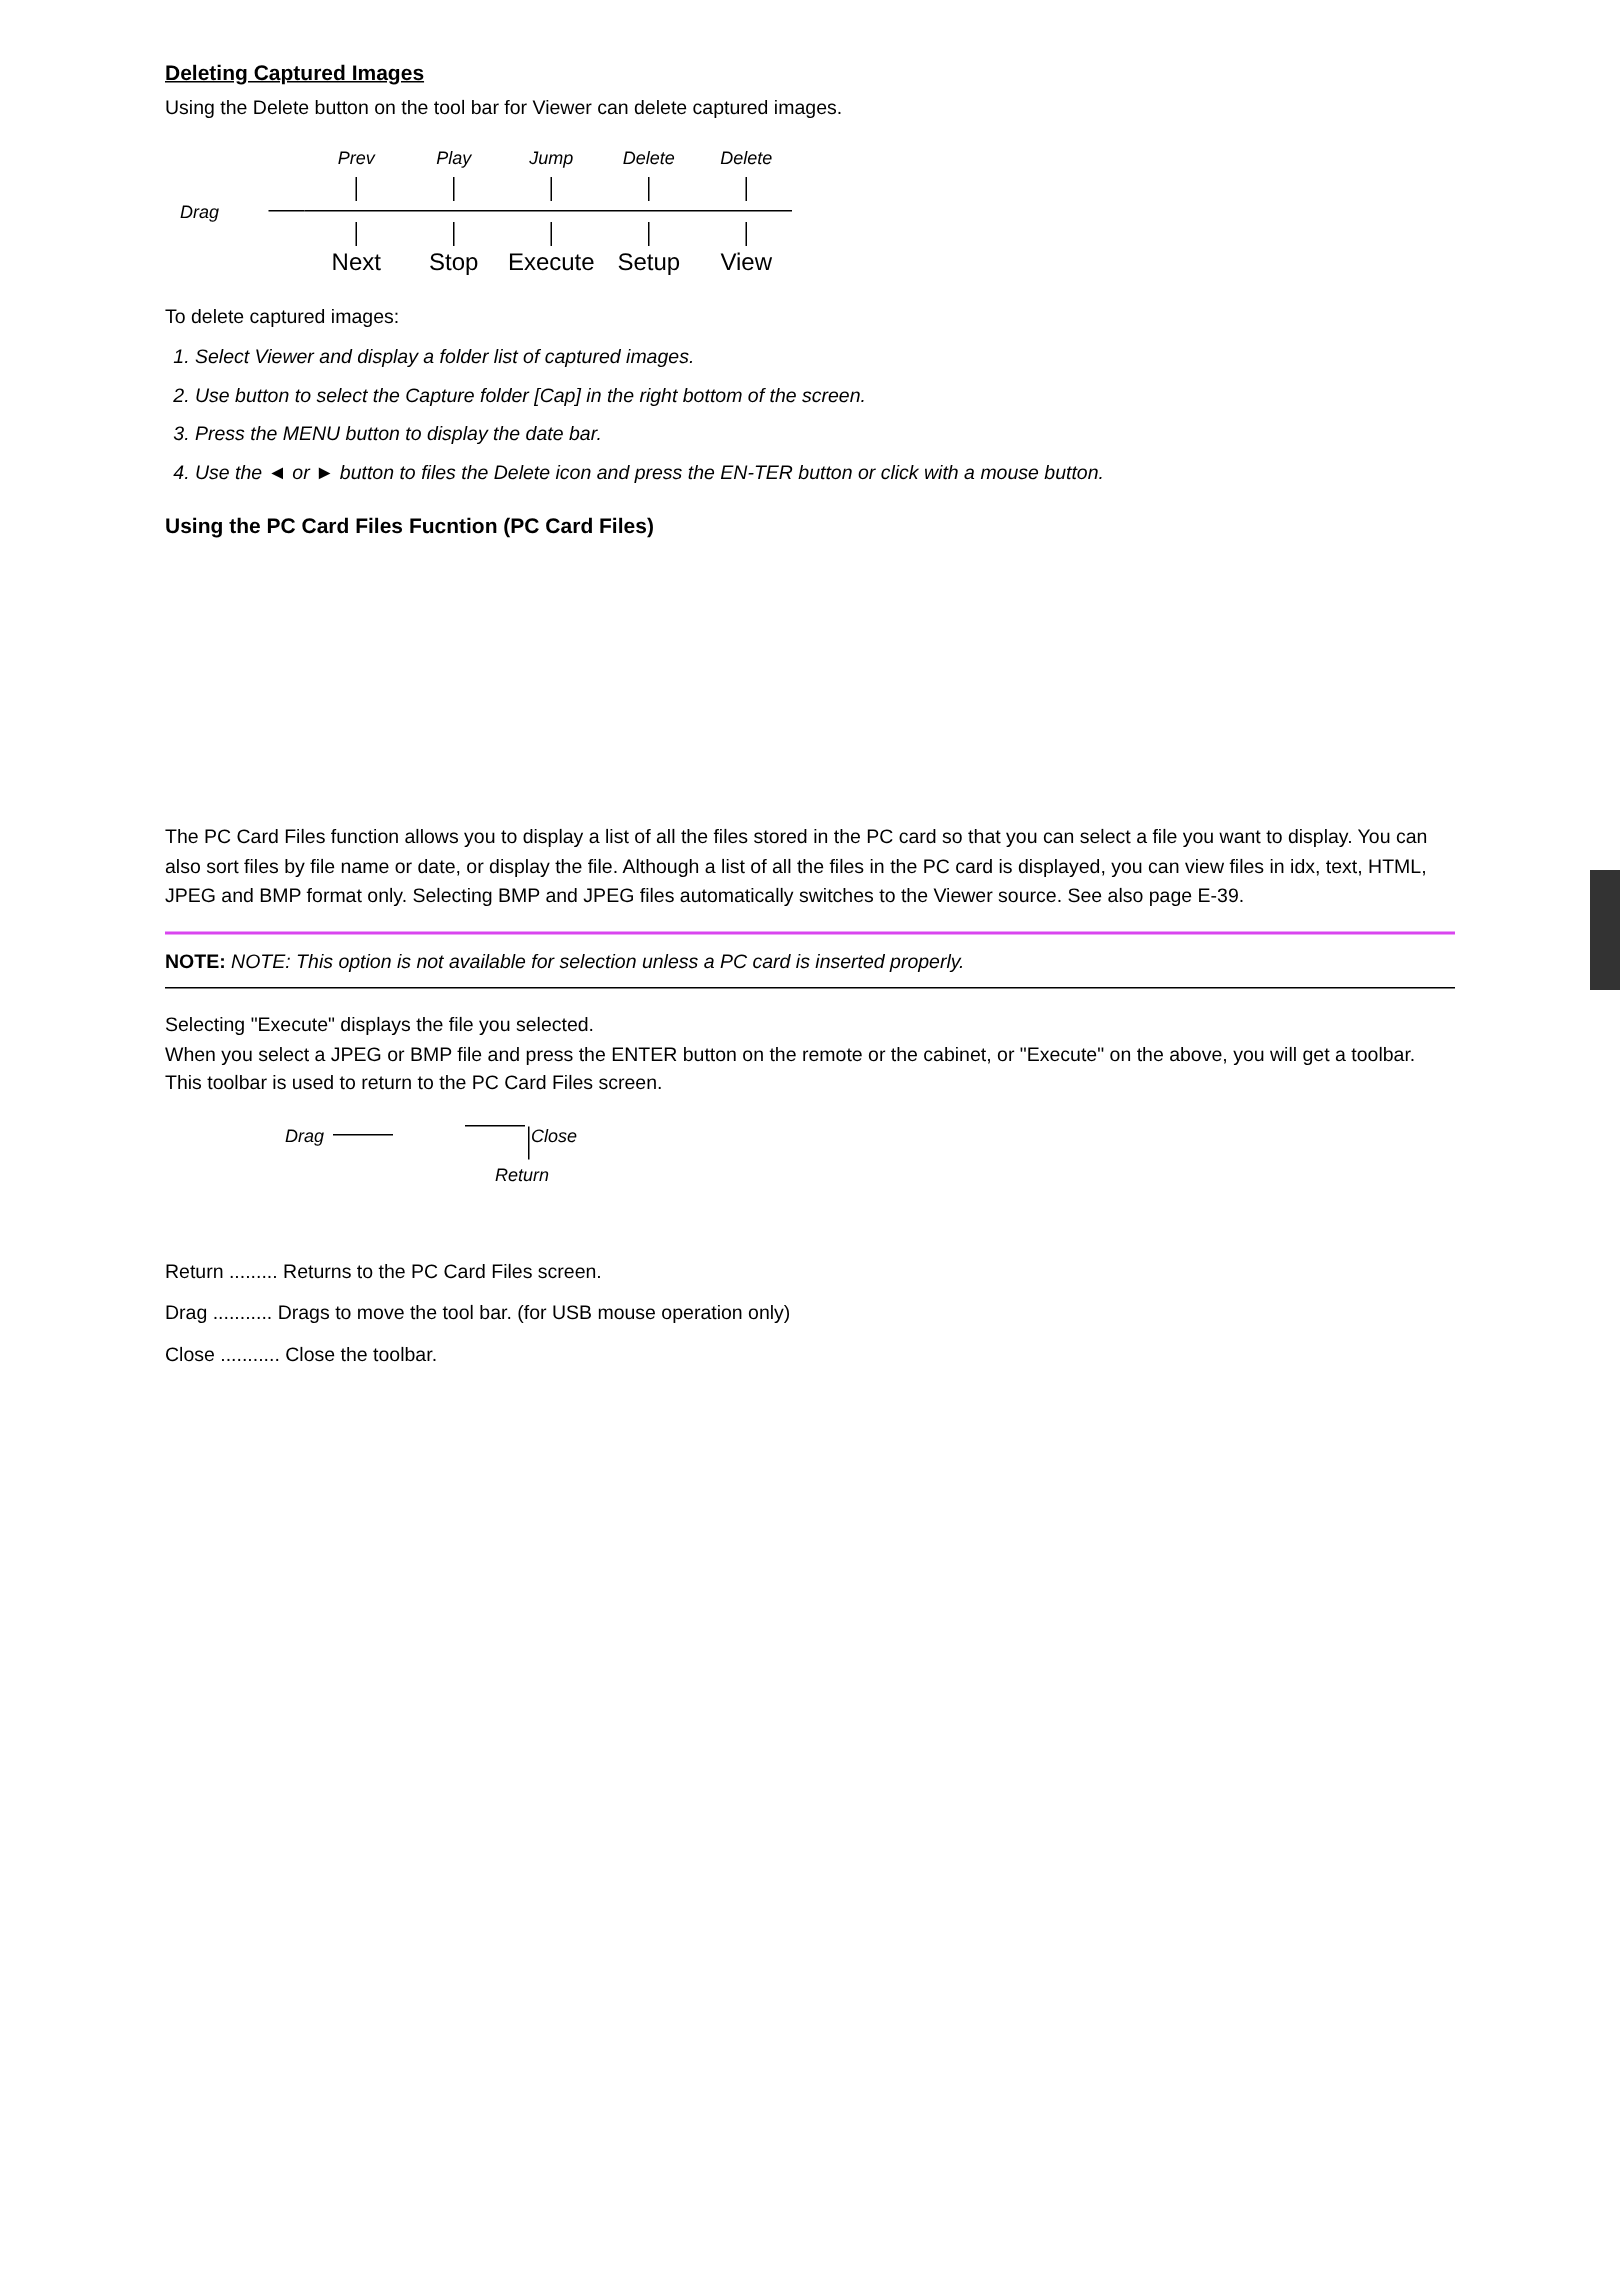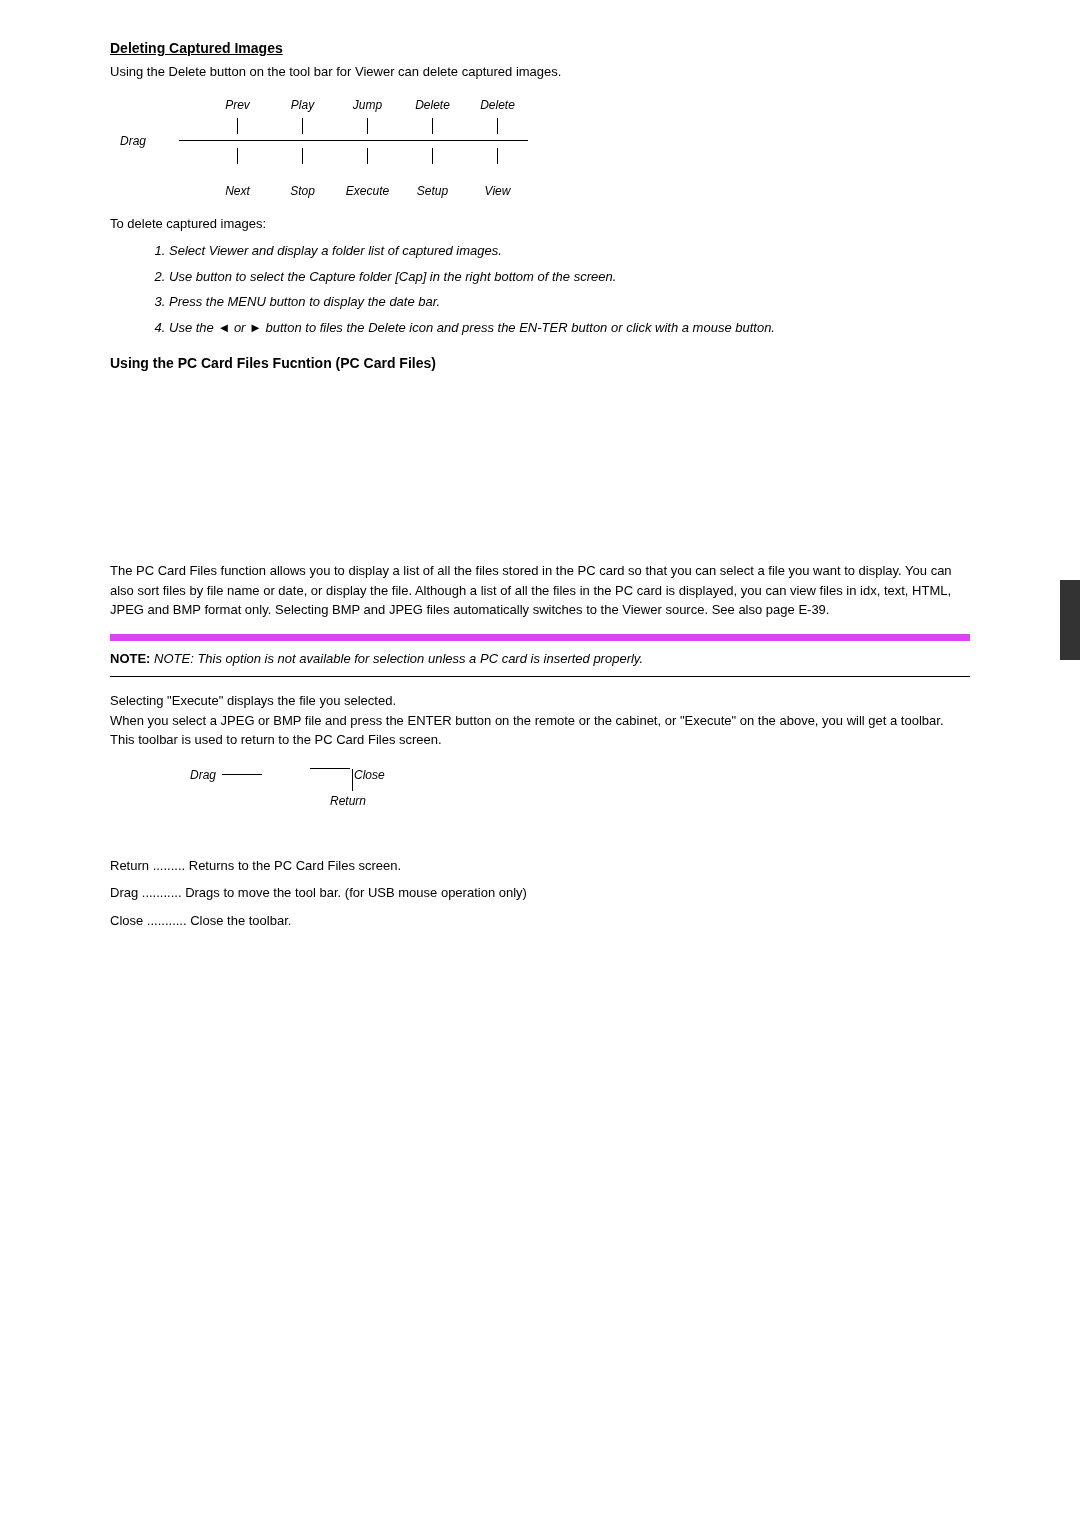--- a/index.html
+++ b/index.html
@@ -34,24 +34,23 @@
       margin-bottom: 8px;
     }
     ol {
       margin: 8px 0 8px 20px;
     }
     ol li {
       font-size: 13px;
       font-style: italic;
       line-height: 1.5;
       margin-bottom: 6px;
-      margin-left: 39px;
     }
     .note-box {
-      border-top: 7px solid #d946ef;
+      border-top: 2px solid #d946ef;
       border-bottom: 1px solid #000;
       padding: 8px 0;
       margin: 14px 0;
     }
     .note-box p {
       font-size: 13px;
       font-style: italic;
       margin: 0;
     }
     .note-box strong {
@@ -75,23 +74,22 @@
     .diagram-container {
       position: relative;
       margin: 16px 0 16px 10px;
     }
     .tbar-label-top {
       font-style: italic;
       font-size: 12px;
       margin-bottom: 4px;
     }
     .tbar-label-bot {
-      font-style: italic;
-      font-size: 12px;
-      margin-top: 18px;
+      font-size: 16px;
+      margin-top: 1px;
     }
     .tbar-tick {
       width: 1px;
       height: 16px;
       background: #000;
     }
     .drag-text {
       font-style: italic;
       font-size: 12px;
       margin-right: 4px;

